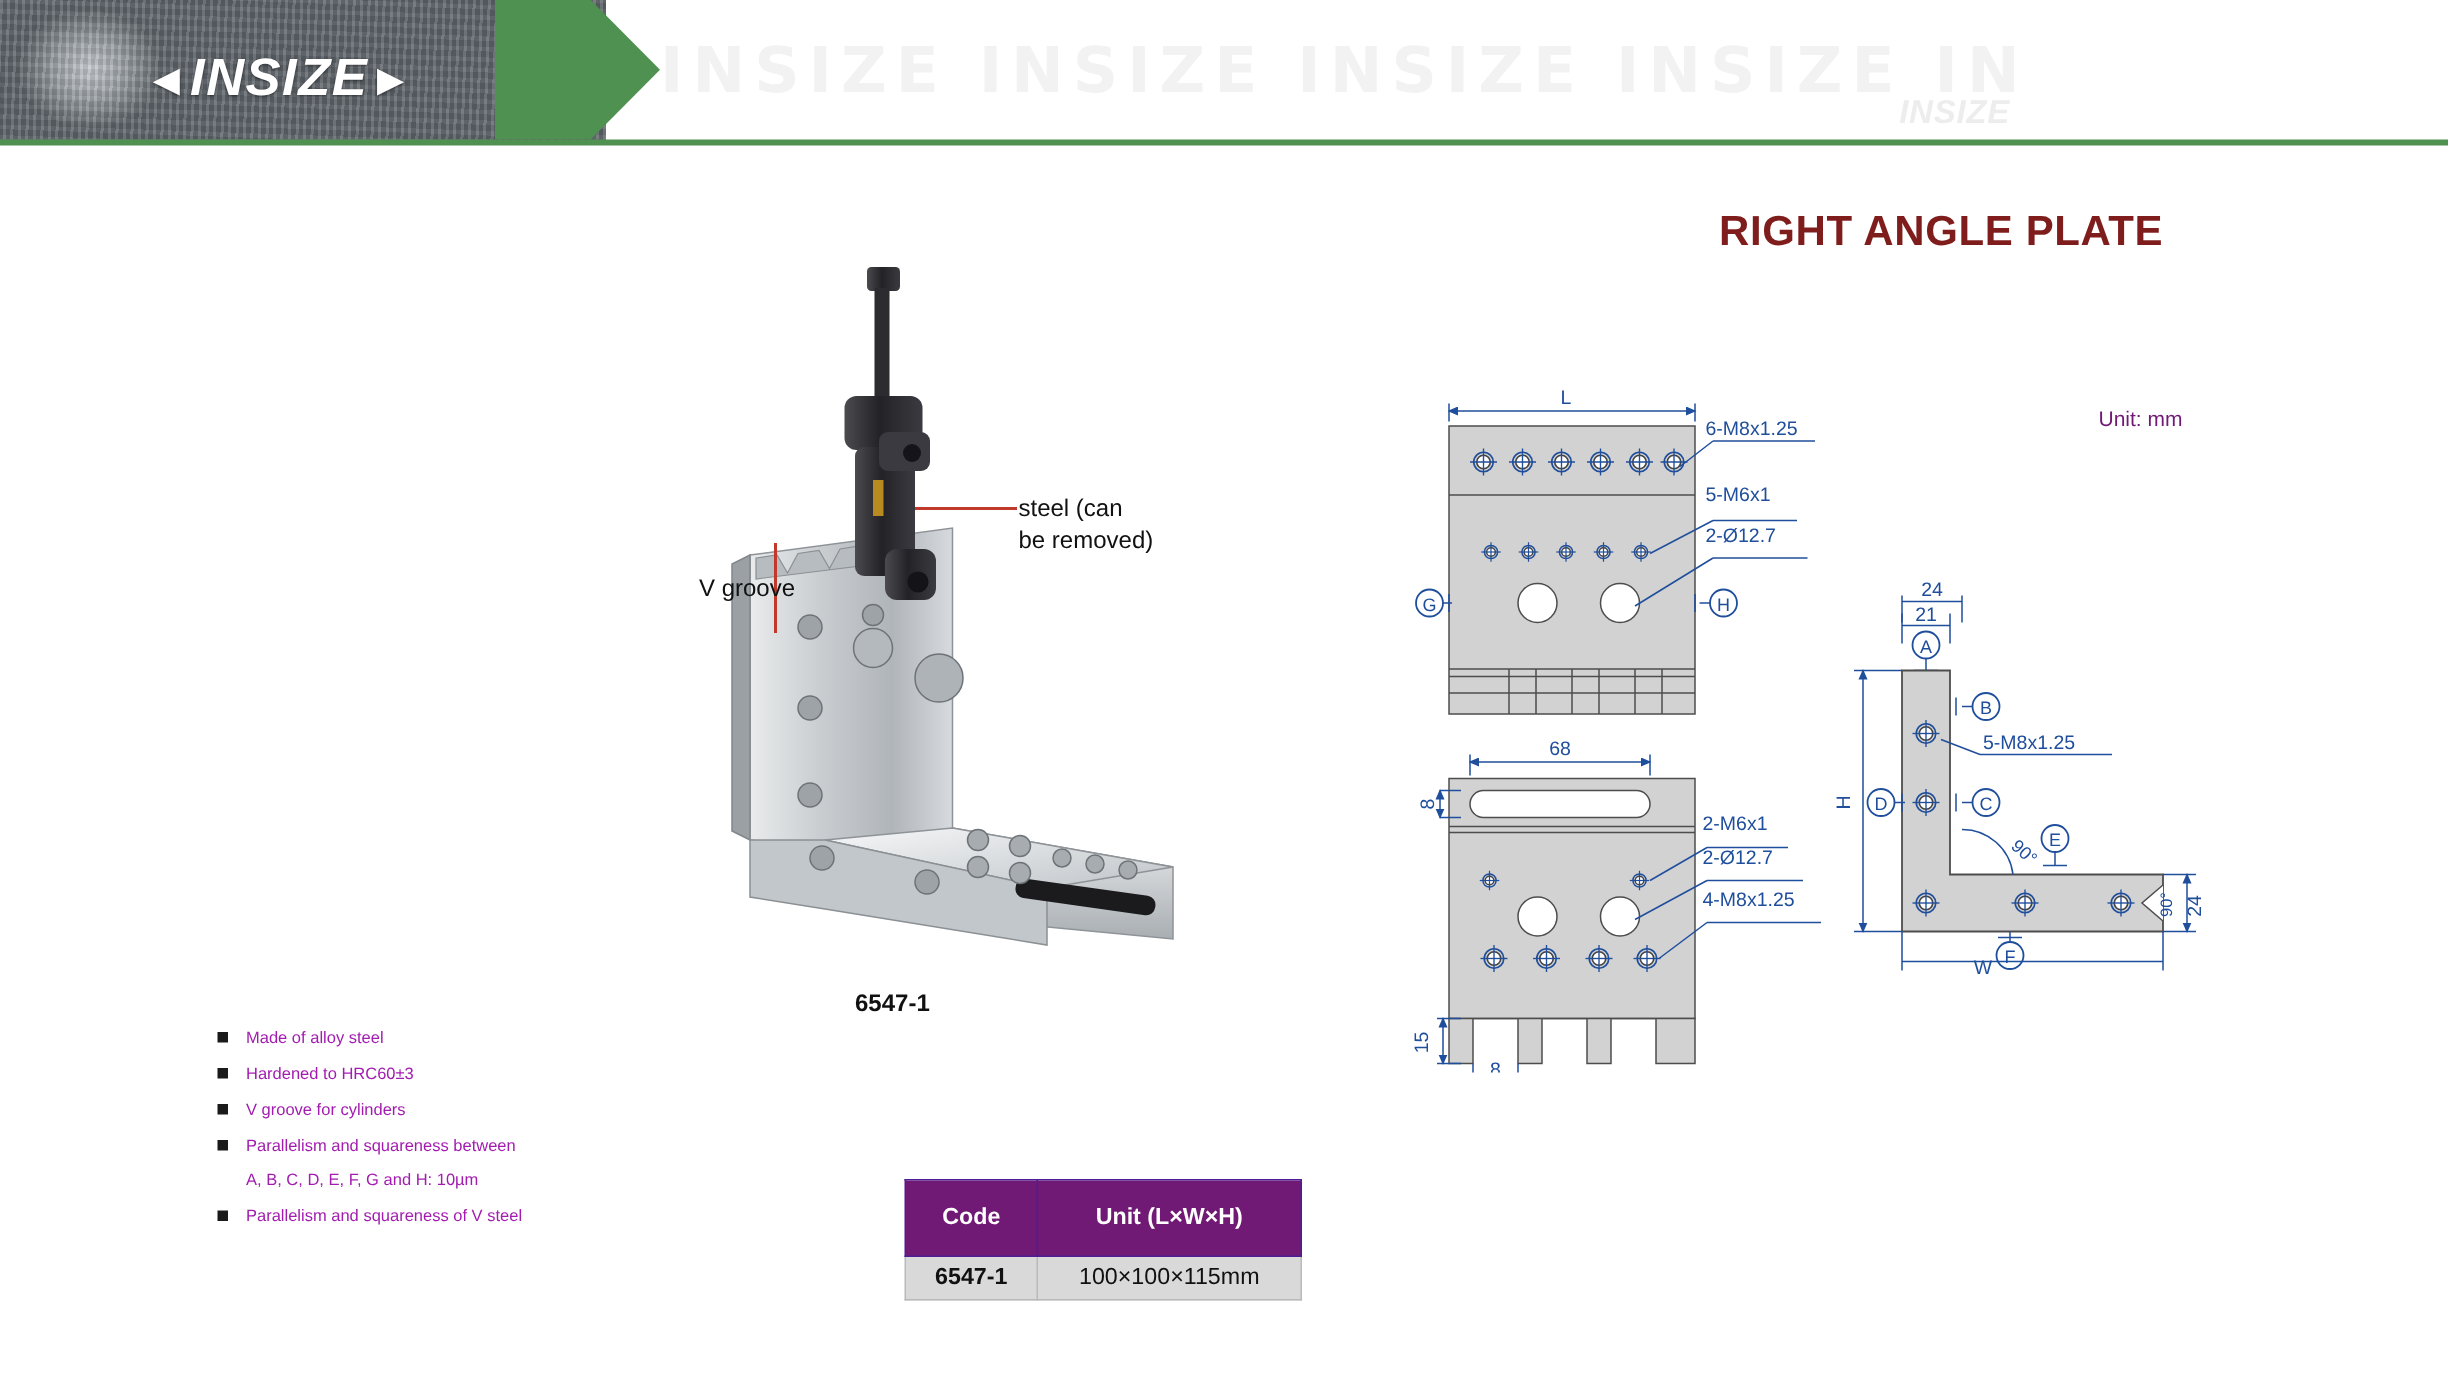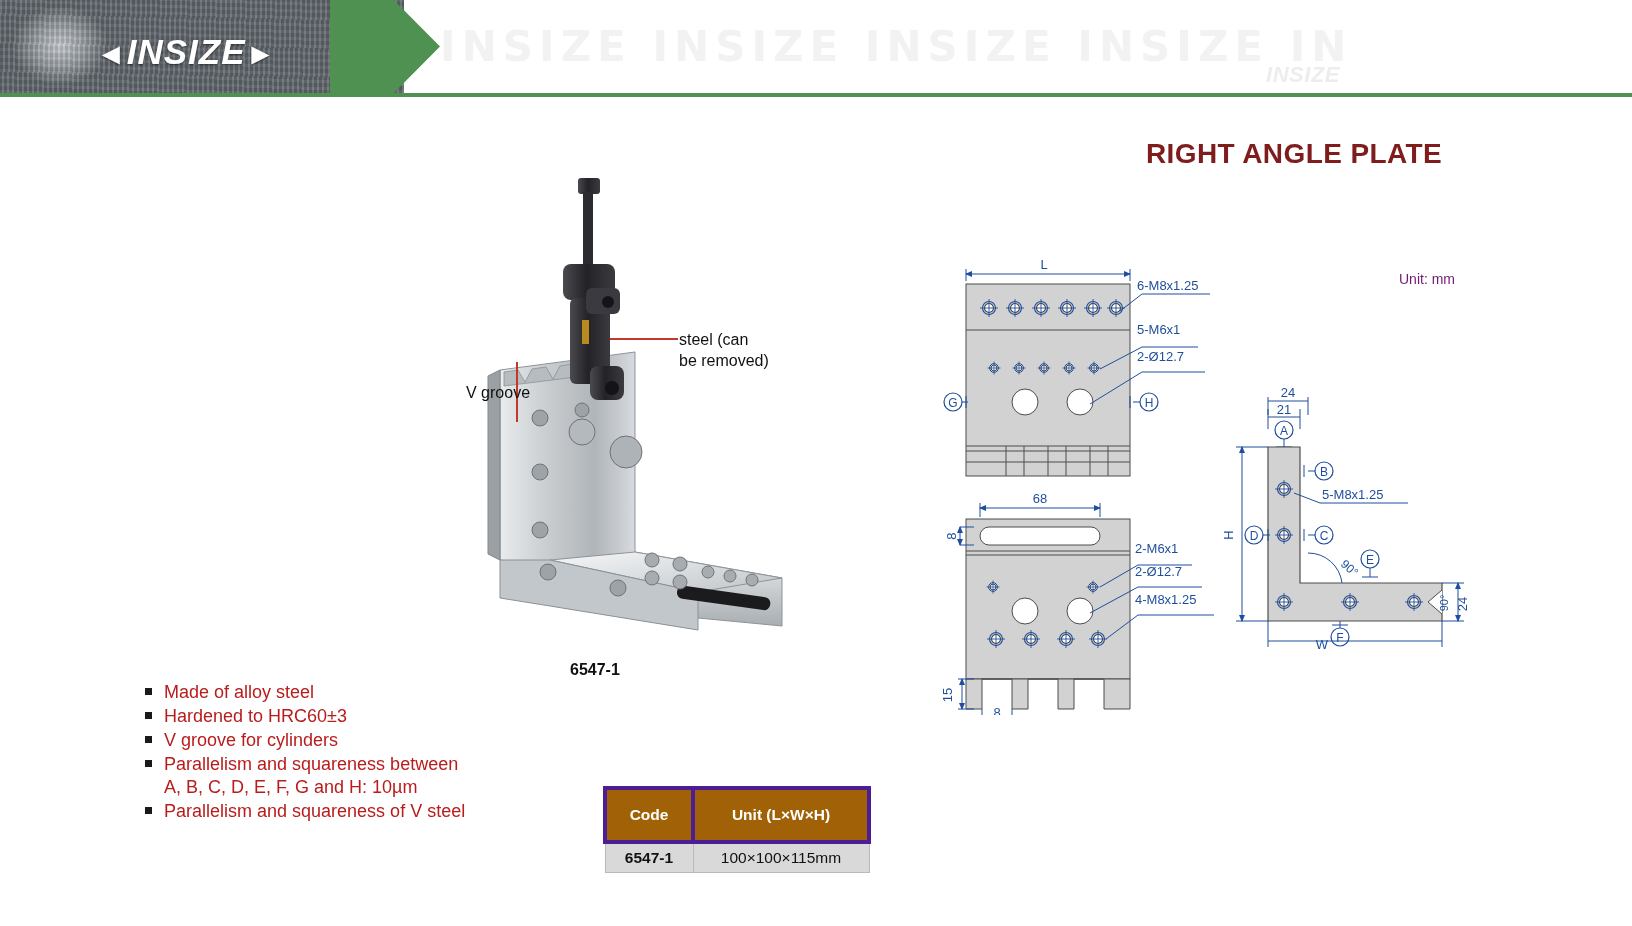--- a/index.html
+++ b/index.html
@@ -85,36 +85,36 @@
   .callout-text {
     position:absolute; font-size:16px; color:#111; line-height:21px;
   }
   .callout-vgroove { left:466px; top:342px;margin-top:40px; }
   .callout-clamp  { left:679px; top:329px; }
   .lead { position:absolute; background:#c0392b; }
 
   
   .features {
     position:absolute; left:145px; top:681px; width:420px;
-    font-size:18px; color:#b91c1c; line-height:23px;
+    font-size:11px; color:#a21caf; line-height:23px;
   }
   .feature-row { position:relative; padding-left:19px; margin-bottom:1px; }
   .feature-row .bullet {
     position:absolute; left:0; top:7px; width:7px; height:7px; background:#1a1a1a;
   }
   .feature-row .cont { display:block; }
 
   
   .spec-table {
     position:absolute; left:603px; top:786px;
     border-collapse:collapse; font-size:15.5px;
   }
   .spec-table th {
-    background:#a16207; color:#ffffff; font-weight:bold;
-    padding:16px 14px; text-align:center; border:4px solid #4c1d95;
+    background:#701a75; color:#ffffff; font-weight:bold;
+    padding:16px 14px; text-align:center; border:1px solid #4c1d95;
     white-space:nowrap;
   }
   .spec-table th.c-code { width:88px; }
   .spec-table th.c-size { width:176px; }
   .spec-table td {
     background:#d9d9d9; color:#111; padding:5px 14px; text-align:center;
     border:1px solid #b9b9b9; white-space:nowrap;
   }
   .spec-table td.c-code { font-weight:bold; }
 

